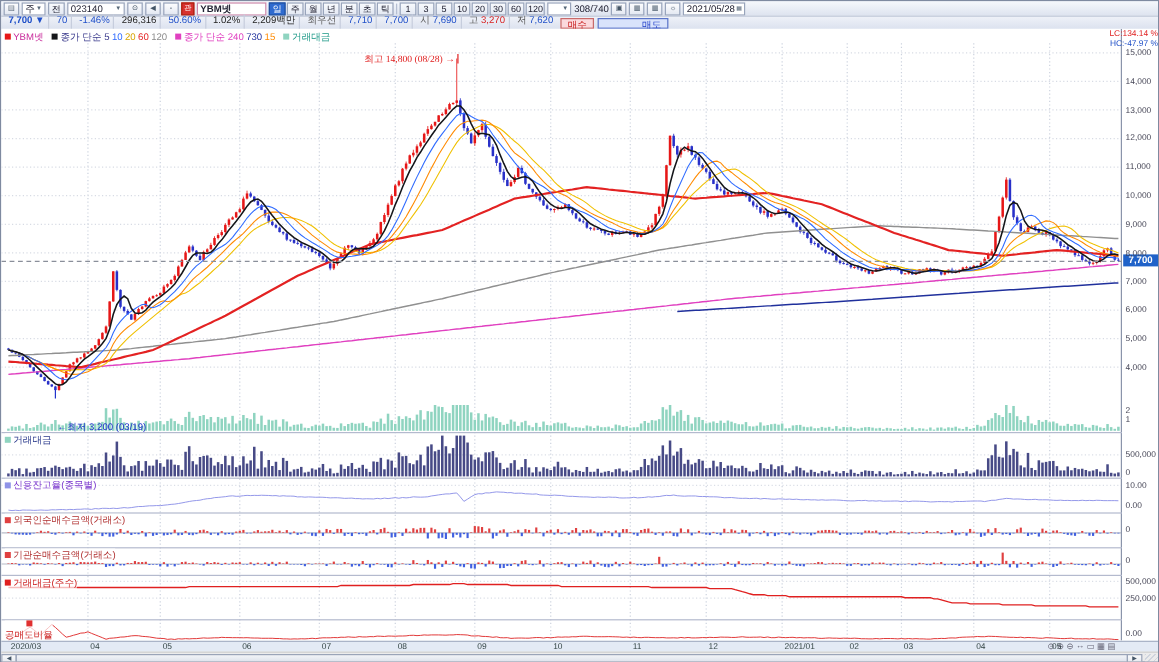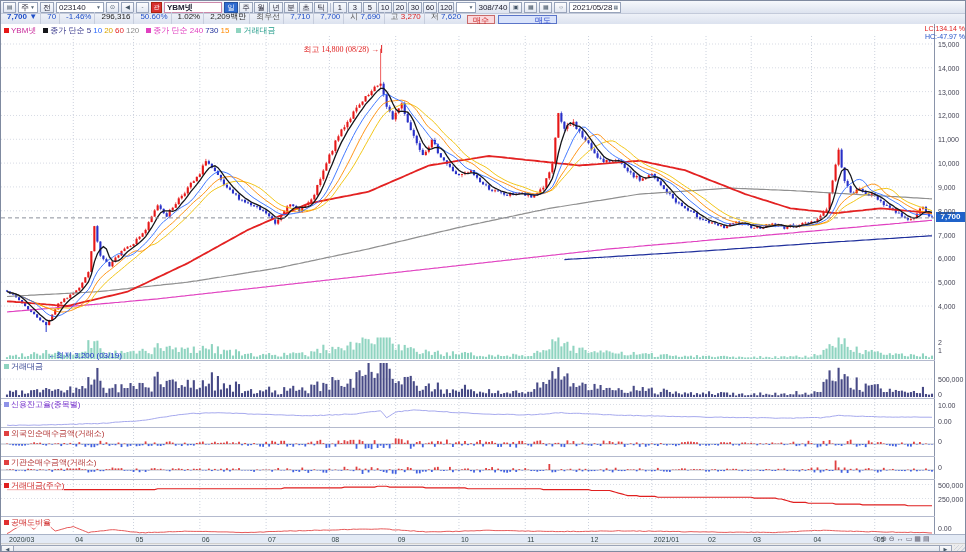--- a/index.html
+++ b/index.html
@@ -2076,21 +2076,21 @@
         <span>외국인순매수금액(거래소)</span>
       </div>
       <div class="plab" style="top: 433px; color: rgb(176, 48, 48);">
         <div class="sq" style="background: rgb(224, 64, 64);"></div>
         <span>기관순매수금액(거래소)</span>
       </div>
       <div class="plab" style="top: 456px; color: rgb(204, 34, 34);">
         <div class="sq" style="background: rgb(224, 32, 32);"></div>
         <span>거래대금(주수)</span>
       </div>
-      <div class="plab" style="top: 493px; color: rgb(204, 34, 34);">
+      <div class="plab" style="top: 493px; color: rgb(204, 34, 34); flex-direction: column;">
         <div class="sq" style="background: rgb(224, 48, 48);"></div>
         <span>공매도비율</span>
       </div>
       <div class="ax" style="top: 17px;">15,000</div>
       <div class="ax" style="top: 40.82px;">14,000</div>
       <div class="ax" style="top: 64.64px;">13,000</div>
       <div class="ax" style="top: 88.46px;">12,000</div>
       <div class="ax" style="top: 112.28px;">11,000</div>
       <div class="ax" style="top: 136.1px;">10,000</div>
       <div class="ax" style="top: 159.92px;">9,000</div>

